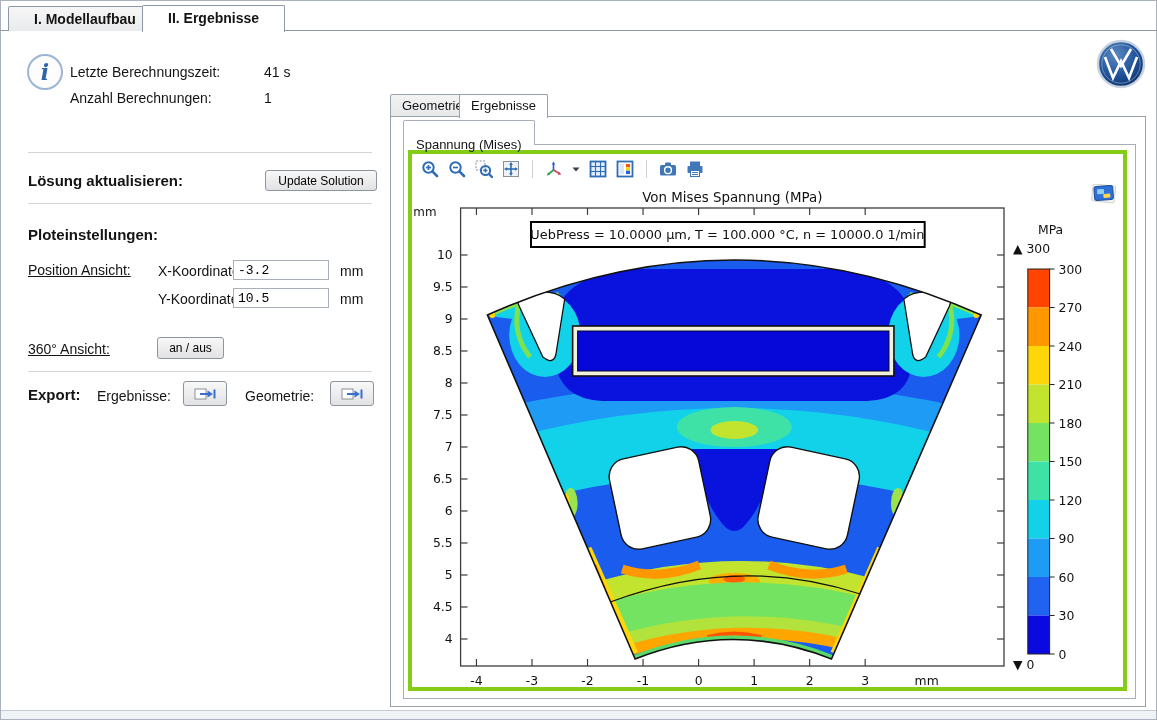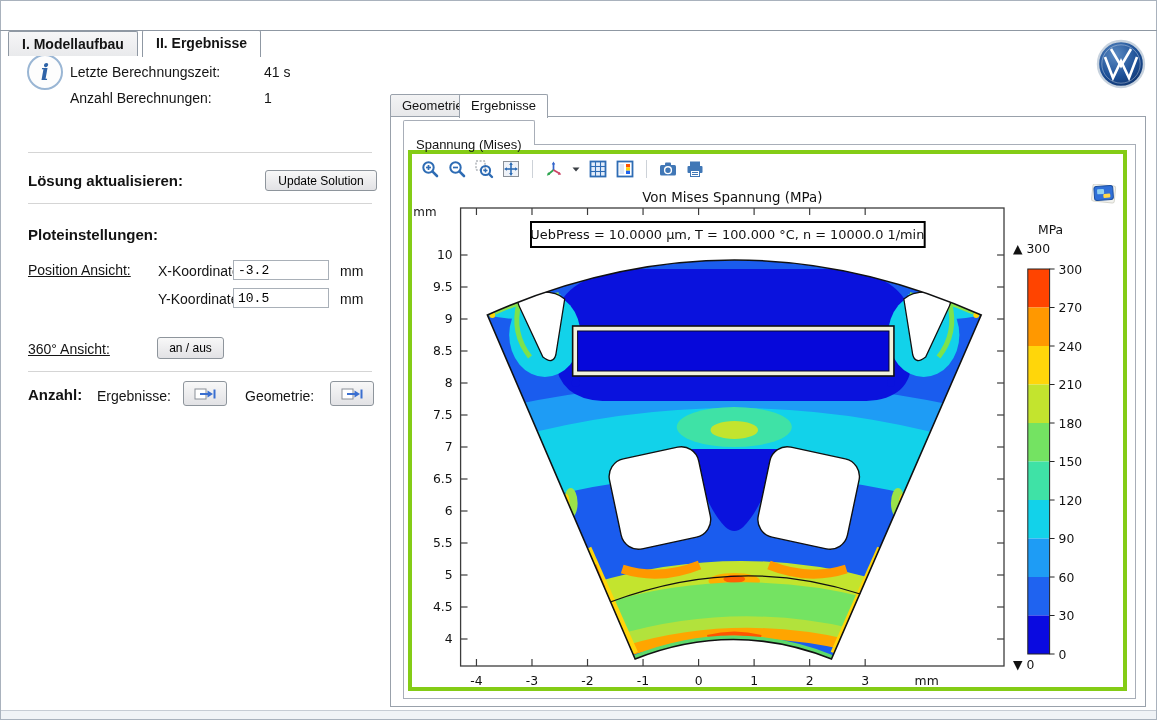--- a/index.html
+++ b/index.html
@@ -4,23 +4,23 @@
 <style>
   * { margin:0; padding:0; box-sizing:border-box; }
   html,body { background:#fff; }
   body { font-family:"Liberation Sans", sans-serif; color:#141414; }
   .window { position:relative; width:1157px; height:720px; background:#fff;
             box-shadow: inset 0 0 0 1px #a9b2bd; overflow:hidden; }
   .abs { position:absolute; }
 
   
   .tabline { position:absolute; left:0; top:30px; width:1157px; height:0; border-top:1px solid #8f98a3; }
-  .toptab { position:absolute; top:5px; height:26px; line-height:25px; padding:0 13px;
+  .toptab { position:absolute; top:5px; height:26px; line-height:25px; padding:0 25px;
             font-size:14px; font-weight:bold; border:1px solid #8f98a3; border-bottom:none;
-            border-radius:2px 2px 0 0; cursor:default; z-index:3;margin-top:25px; }
+            border-radius:2px 2px 0 0; cursor:default; z-index:3; }
   .toptab.inactive { background:linear-gradient(#f6f6f7,#e9eaec); top:6px; height:25px; }
   .toptab.active { background:#fff; height:27px; }
 
   
   .hrule { position:absolute; left:28px; width:344px; border-top:1px solid #d5d5d5; }
   .lbl13 { font-size:14px; }
   .lbl14u { font-size:14px; text-decoration:underline; }
   .head15 { font-size:15px; font-weight:bold; }
   .infoicon { position:absolute; left:27px; top:54px; width:36px; height:36px; border:2px solid #9ab6d4;
               border-radius:50%; text-align:center; line-height:32px;
@@ -95,21 +95,21 @@
   <div class="abs lbl13" style="left:340px; top:263px;">mm</div>
   <div class="abs lbl13" style="left:158px; top:291px;">Y-Koordinate:</div>
   <input class="field" style="left: 233px; top: 288px;" value="10.5">
   <div class="abs lbl13" style="left:340px; top:291px;">mm</div>
 
   <div class="abs lbl14u" style="left:28px; top:341px;">360° Ansicht:</div>
   <button class="btn abs" style="left:157px; top:337px; width:67px; height:22px;">an / aus</button>
 
   <div class="hrule" style="top:371px;"></div>
 
-  <div class="abs head15" style="left:28px; top:386px;">Anzahl:</div>
+  <div class="abs head15" style="left:28px; top:386px;">Export:</div>
   <div class="abs lbl13" style="left:97px; top:388px;">Ergebnisse:</div>
   <div class="iconbtn" style="left:183px; top:381px;">
     <svg width="22" height="16" viewBox="0 0 22 16">
       <rect x="1" y="3" width="11" height="10" fill="#fff" stroke="#8a9098"></rect>
       <line x1="6" y1="8" x2="16.5" y2="8" stroke="#3a6fd0" stroke-width="2"></line>
       <polygon points="19,8 13.5,4.5 13.5,11.5" fill="#3a6fd0"></polygon>
       <line x1="20.5" y1="3.5" x2="20.5" y2="12.5" stroke="#3a6fd0" stroke-width="2"></line>
     </svg>
   </div>
   <div class="abs lbl13" style="left:245px; top:388px;">Geometrie:</div>

